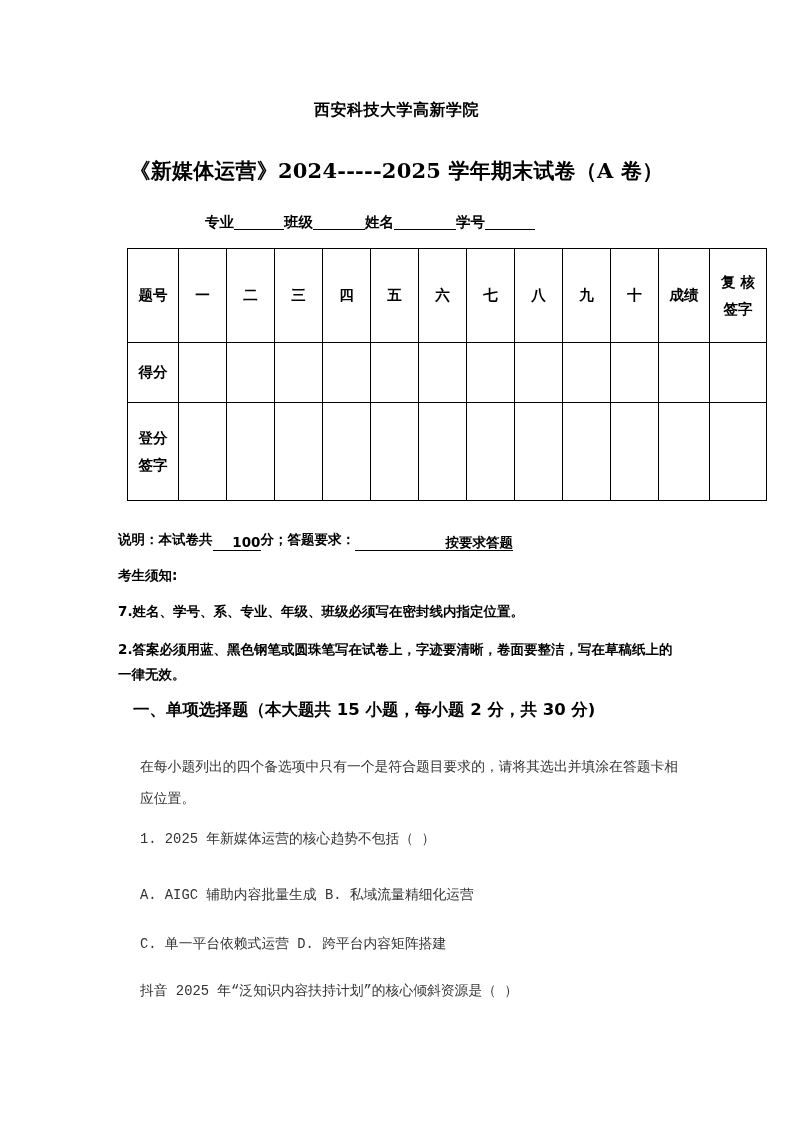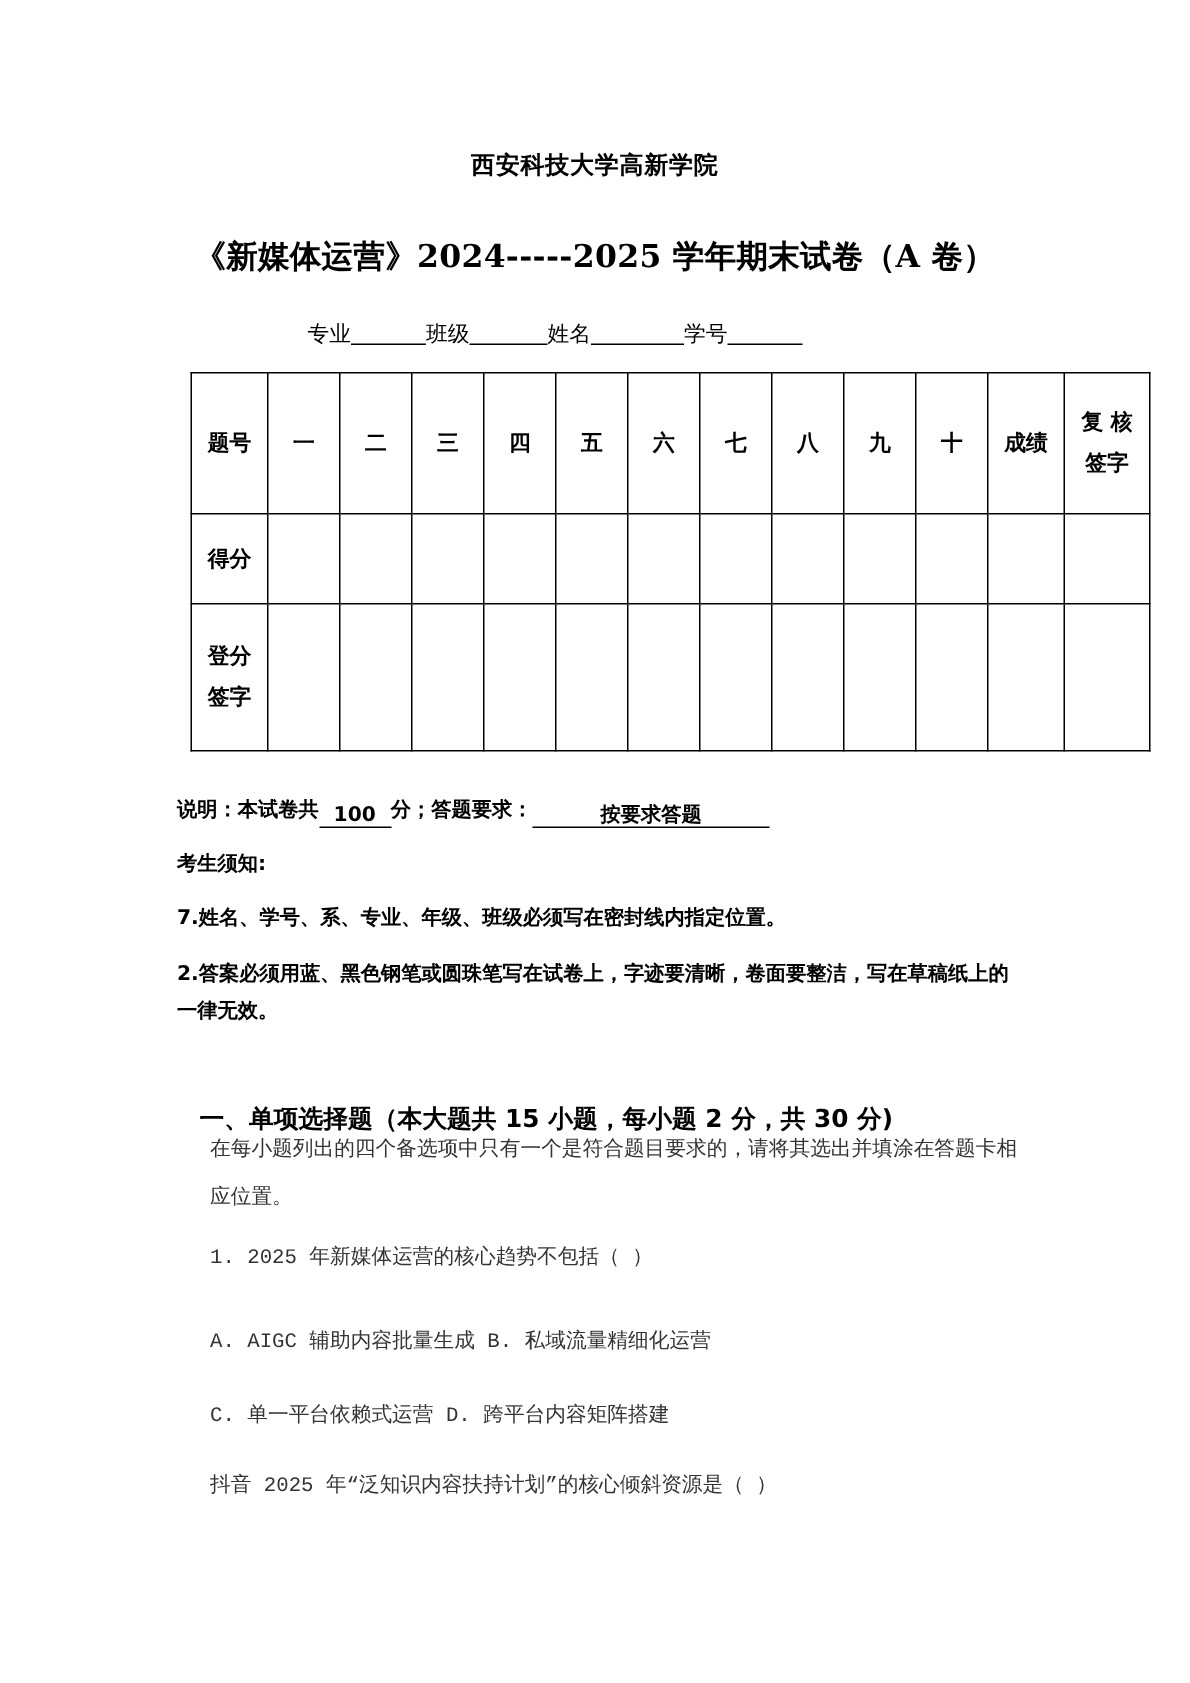--- a/index.html
+++ b/index.html
@@ -50,21 +50,21 @@
   }
 
   
   .info-line {
     position: absolute;
     left: 205px;
     top: 213px;
     width: 400px;
     font-size: 14.5px;
     font-family: "DejaVu Sans", "Liberation Sans", sans-serif;
-    font-weight: normal;
+    font-weight: bold;
     color: #000;
     white-space: nowrap;
   }
   .info-line .fld { display: inline-block; }
   .info-line .blank {
     display: inline-block;
     border-bottom: 1.4px solid #000;
     height: 15px;
     vertical-align: -3px;
   }
@@ -117,39 +117,38 @@
   .note-2     {
     left: 118px;
     top: 637px;
     width: 560px;
     white-space: normal;
     line-height: 1.85;
   }
   .note .ul {
     display: inline-block;
     border-bottom: 1.4px solid #000;
-    text-align: center;
+    text-align: right;
     vertical-align: -3px;
     height: 16px;
     line-height: 16px;
   }
   .ul-score { width: 48px; }
   .ul-req   { width: 158px; }
 
   
   .section-heading {
     position: absolute;
     left: 133px;
     top: 699px;
     font-family: "DejaVu Sans", "Liberation Sans", sans-serif;
     font-weight: bold;
     font-size: 16.5px;
     color: #000;
     white-space: nowrap;
-    margin-top: 36px;
   }
 
   
   .q-block {
     position: absolute;
     left: 140px;
     top: 752px;
     width: 545px;
     font-family: Liberation Mono, monospace;
     font-size: 13.8px;

